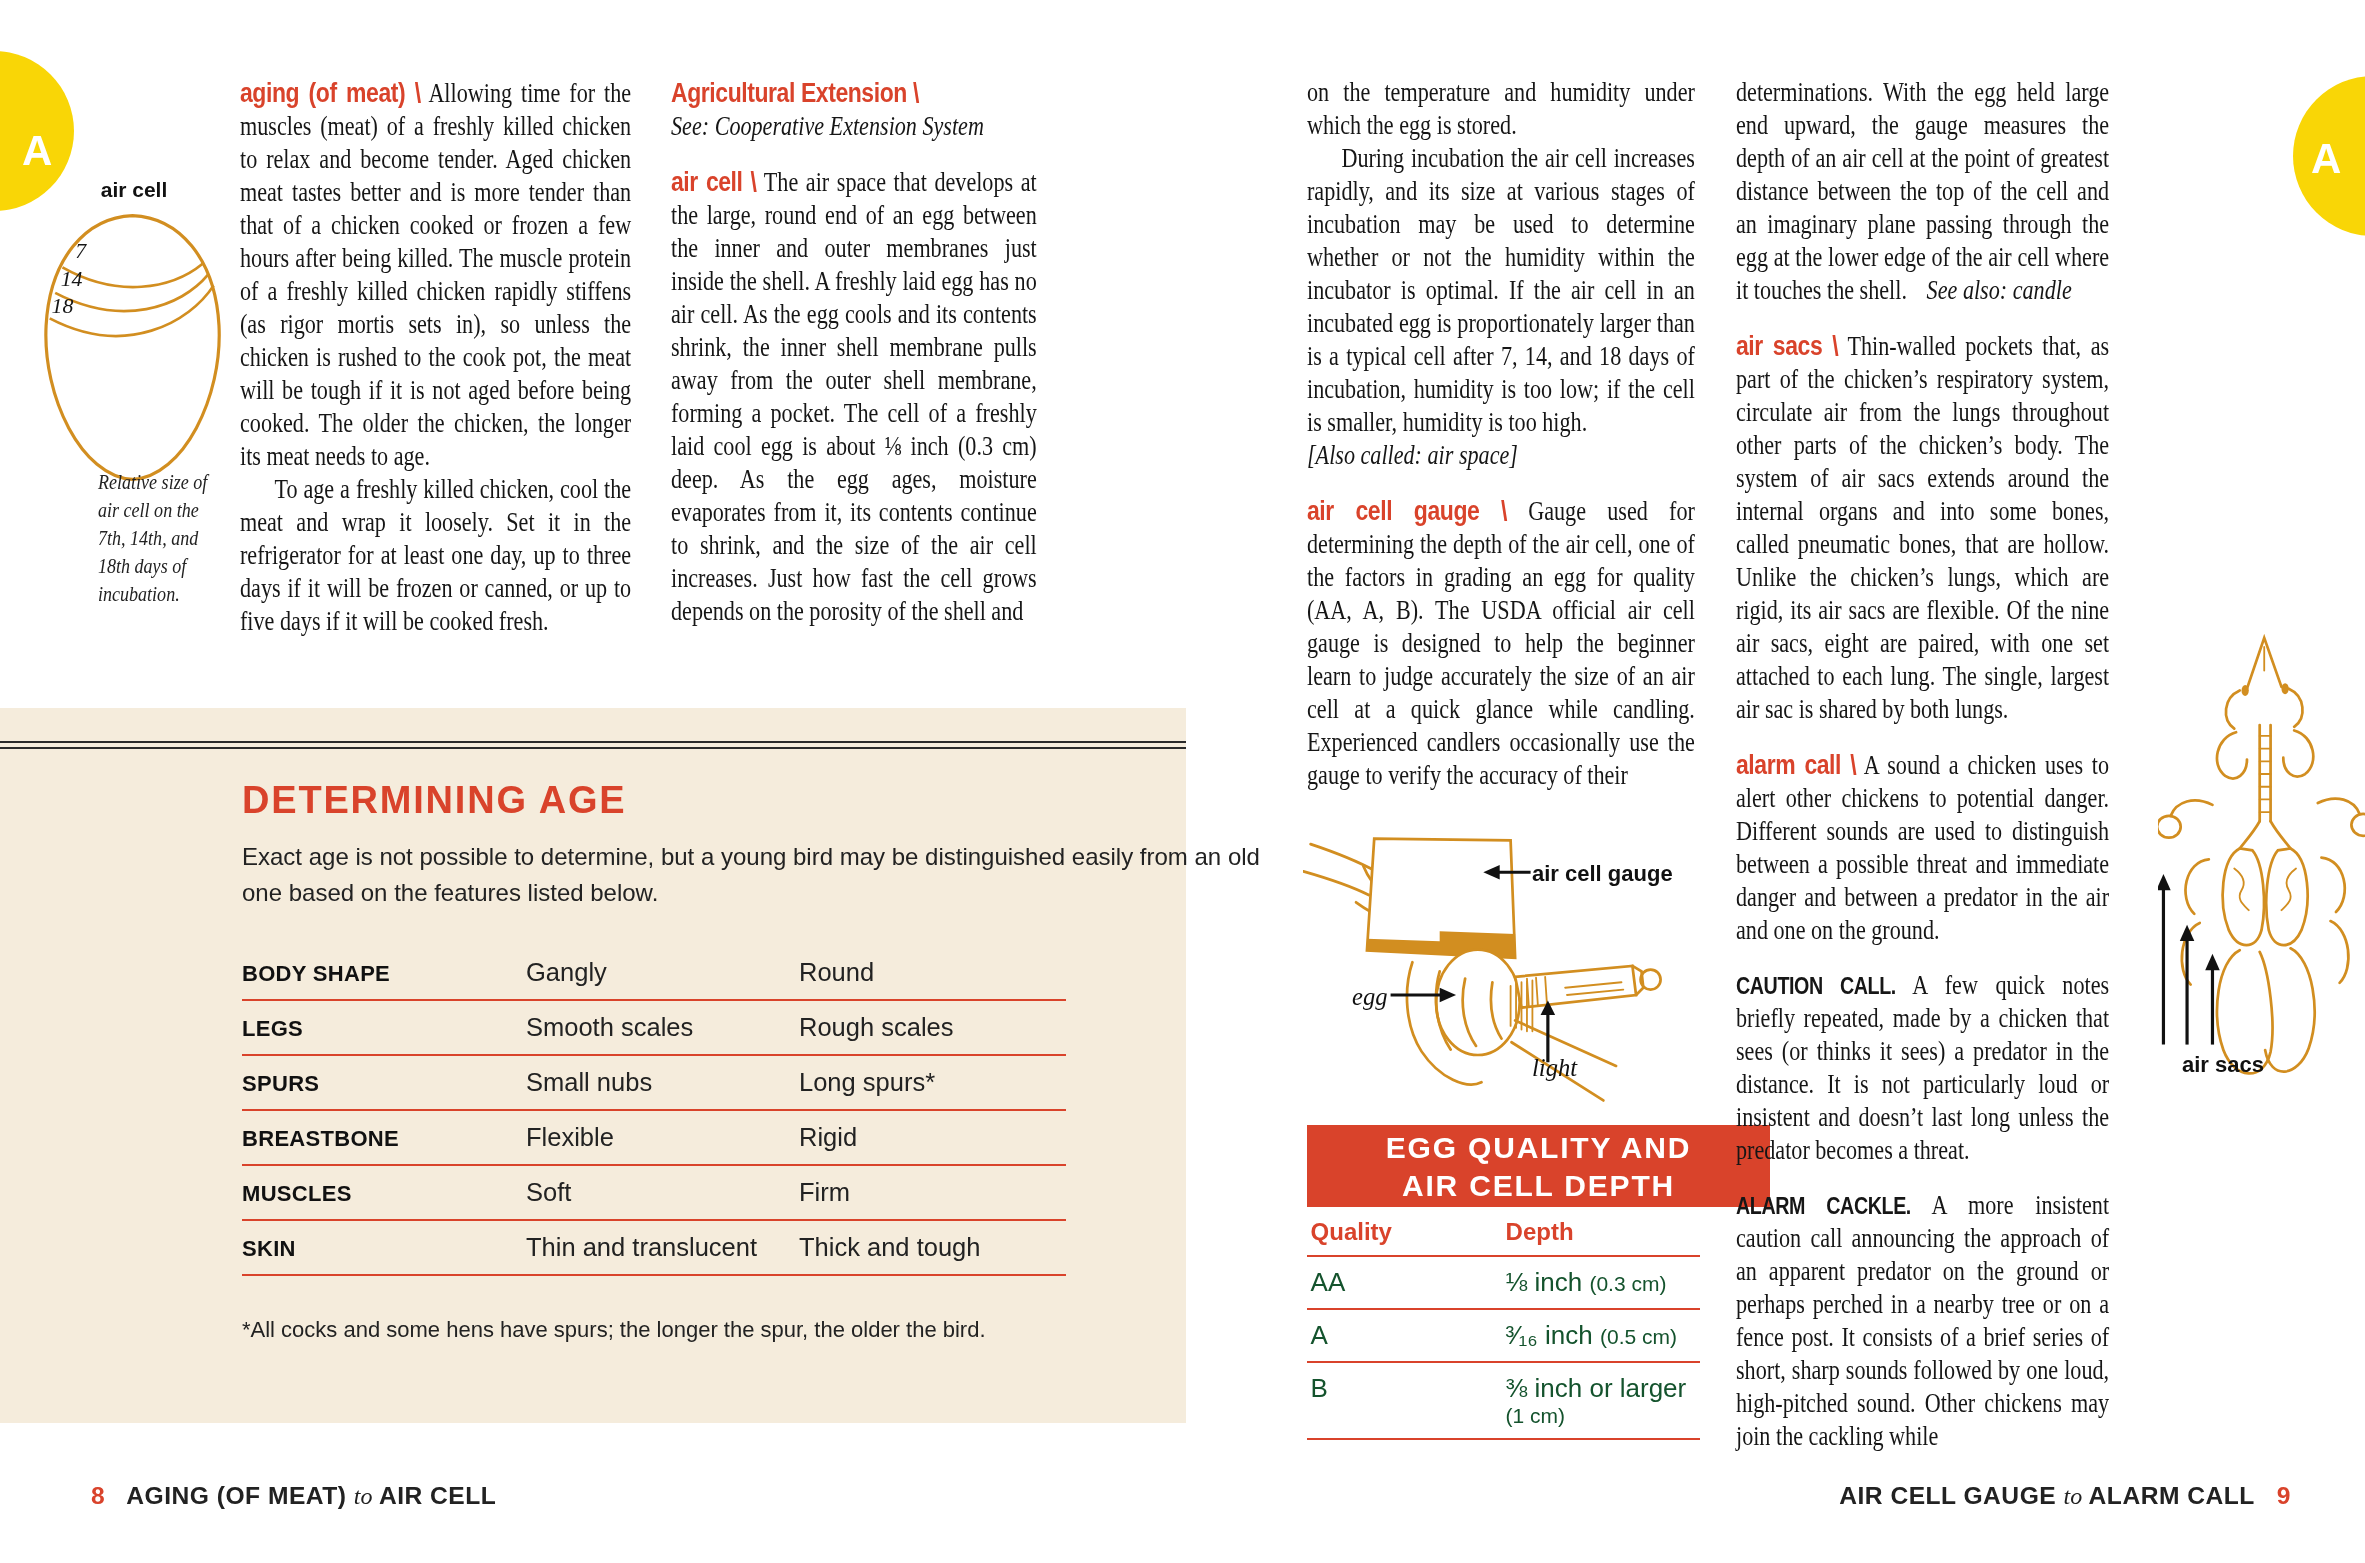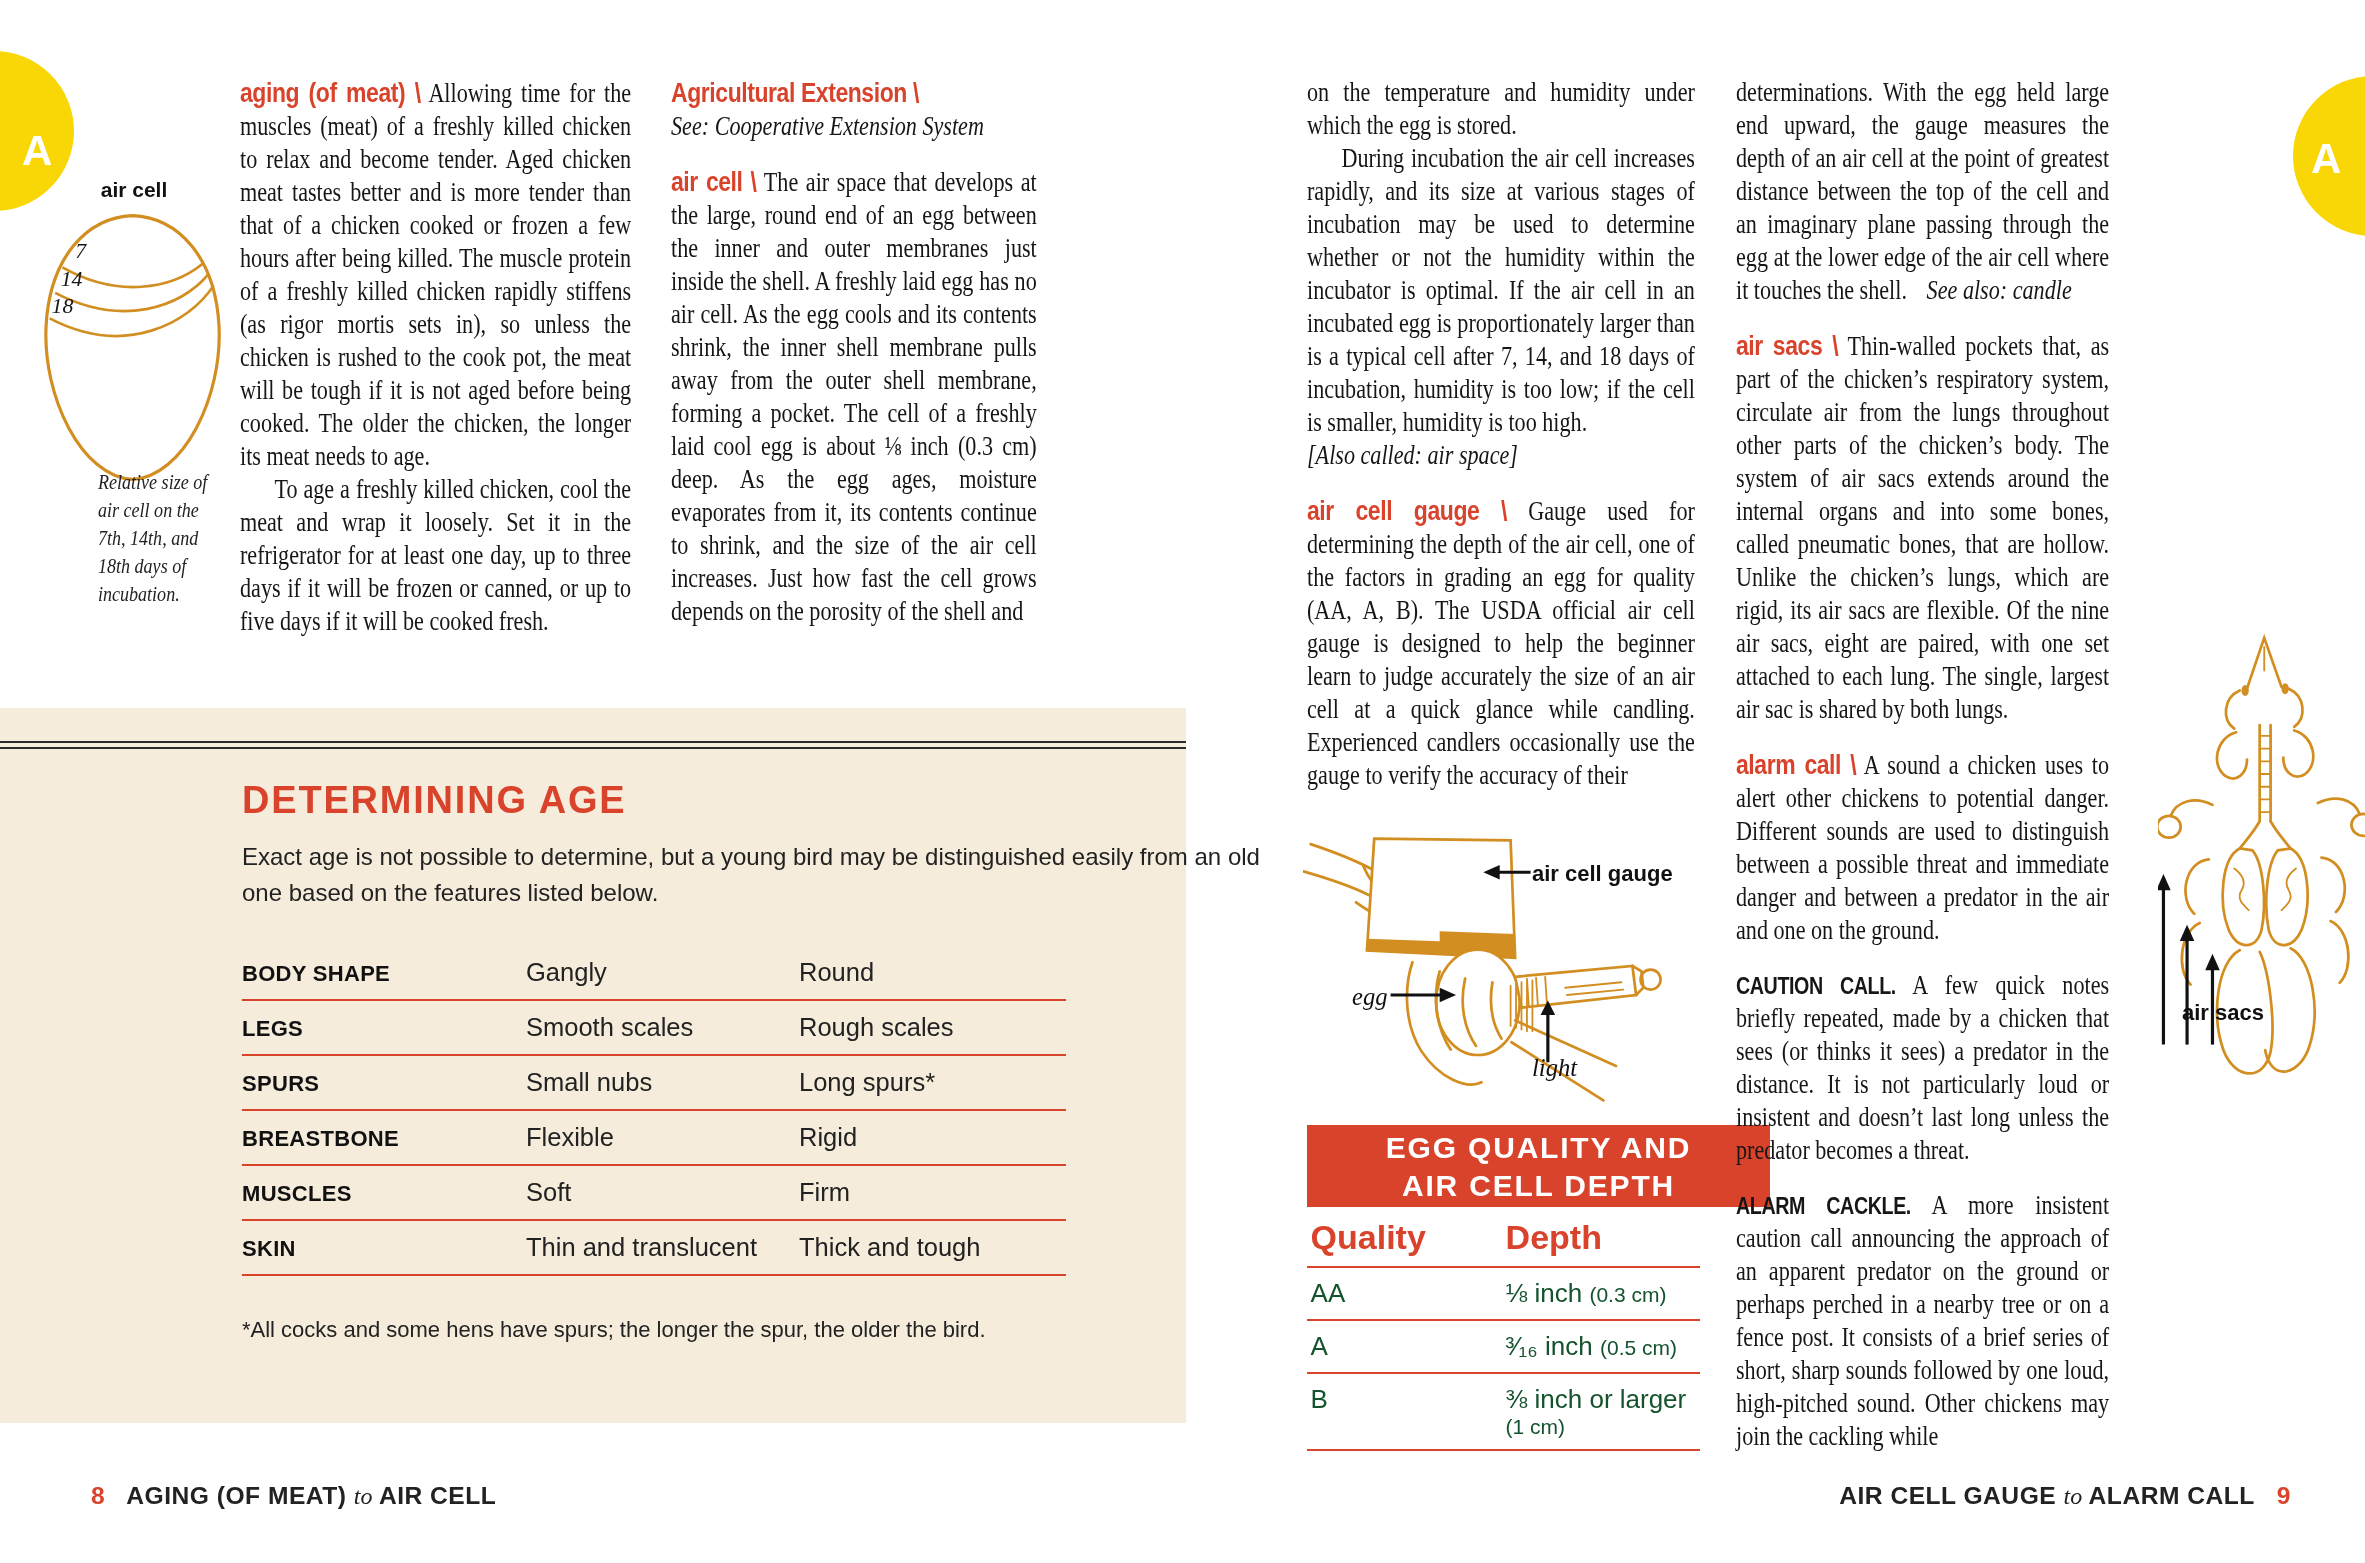--- a/index.html
+++ b/index.html
@@ -49,21 +49,21 @@
           padding:12px 0;border-bottom:2.7px solid var(--red);}
   .agerow .feat{font-size:22px;font-weight:700;letter-spacing:0.3px;color:#111;}
   .agerow .val{font-size:25.5px;color:#222;}
   .footnote{position:absolute;left:242px;top:1317px;font-family:"Liberation Sans",sans-serif;
             font-size:22px;color:#222;}
   
   .qbanner{position:absolute;left:1307px;top:1125px;width:463px;height:82px;background:var(--red);
            color:#fff;font-family:"Liberation Sans",sans-serif;font-weight:700;font-size:30px;
            line-height:38px;text-align:center;letter-spacing:1.8px;padding-top:3.6px;box-sizing:border-box;}
   .qtable{position:absolute;left:1307px;top:1214px;width:393px;font-family:"Liberation Sans",sans-serif;}
-  .qhead{display:grid;grid-template-columns:195px 198px;color:var(--red);font-size:34px;
+  .qhead{display:grid;grid-template-columns:195px 198px;color:var(--red);font-size:24px;
          font-weight:700;padding:3.6px 0 9px 3.6px;border-bottom:2.7px solid var(--red);}
   .qrow{display:grid;grid-template-columns:195px 198px;align-items:baseline;padding:10px 0 10px 3.6px;
         border-bottom:2.7px solid var(--red);font-size:26px;color:#14532d;}
   .metric{font-size:21px;}
   .metric.block{display:block;}
   
   .artlabel-sans{position:absolute;font-family:"Liberation Sans",sans-serif;font-weight:700;
                  font-size:22px;color:#111;}
   .artlabel-it{position:absolute;font-style:italic;font-size:24.6px;color:#111;}
   
@@ -269,21 +269,21 @@
     </g>
     <g stroke="#111" stroke-width="3.5" fill="#111">
       <line x1="6" y1="456" x2="6" y2="284"></line>
       <polygon points="6,268 -2,286 14,286" stroke="none"></polygon>
       <line x1="32" y1="456" x2="32" y2="340"></line>
       <polygon points="32,324 24,342 40,342" stroke="none"></polygon>
       <line x1="60" y1="456" x2="60" y2="372"></line>
       <polygon points="60,356 52,374 68,374" stroke="none"></polygon>
     </g>
   </svg>
-  <div class="artlabel-sans" style="left:2182px;top:1000px;">air sacs</div>
+  <div class="artlabel-sans" style="left:2182px;top:1052px;">air sacs</div>
 
   <div class="footer" style="right:75px;text-align:right;">
     <span>AIR CELL GAUGE</span>
     <span class="toword">to</span>
     <span>ALARM CALL</span>&nbsp;&nbsp;
     <span class="pnum">9</span>
   </div>
 
 </div>
 

